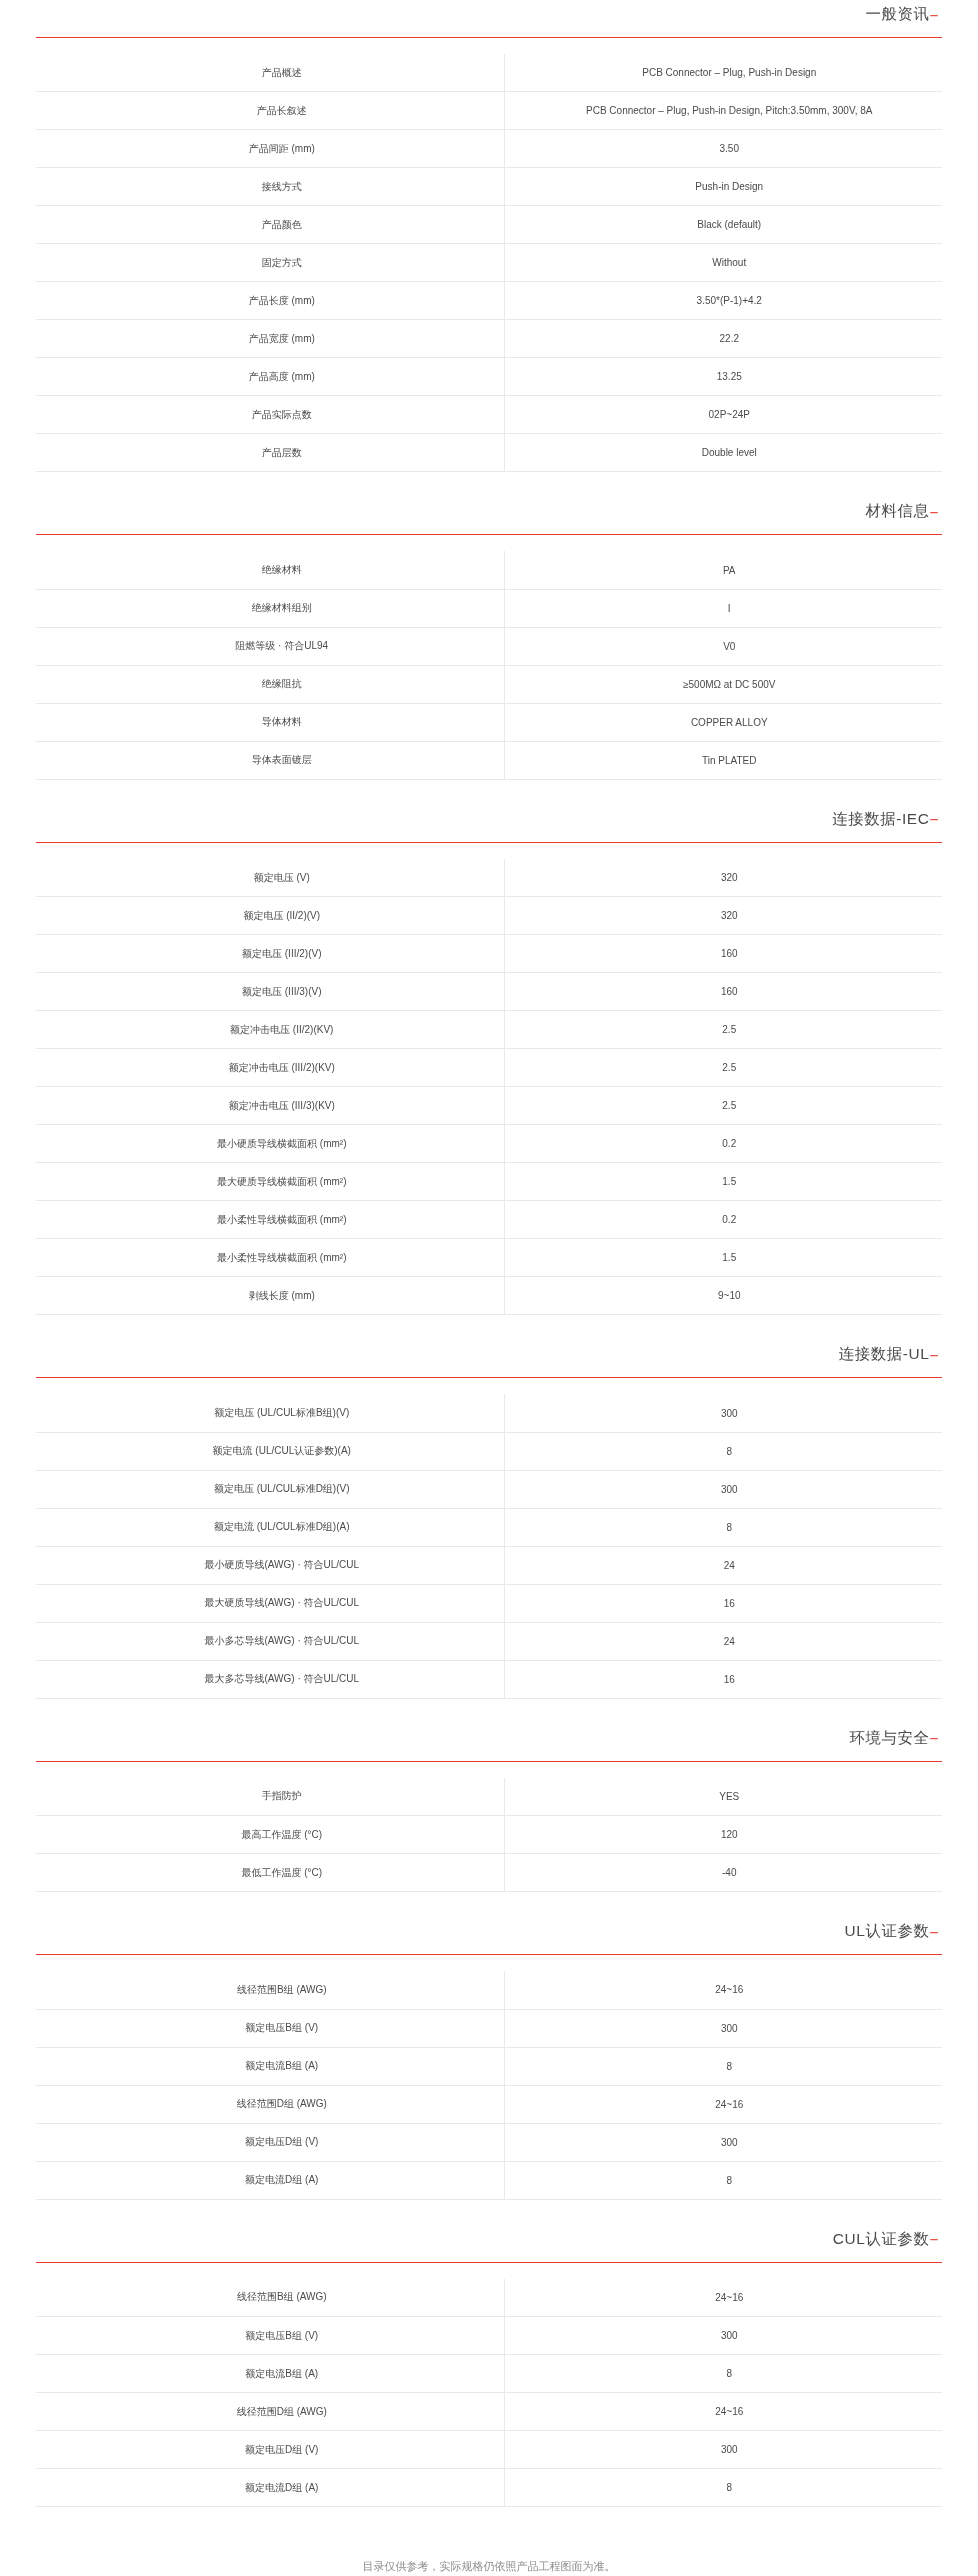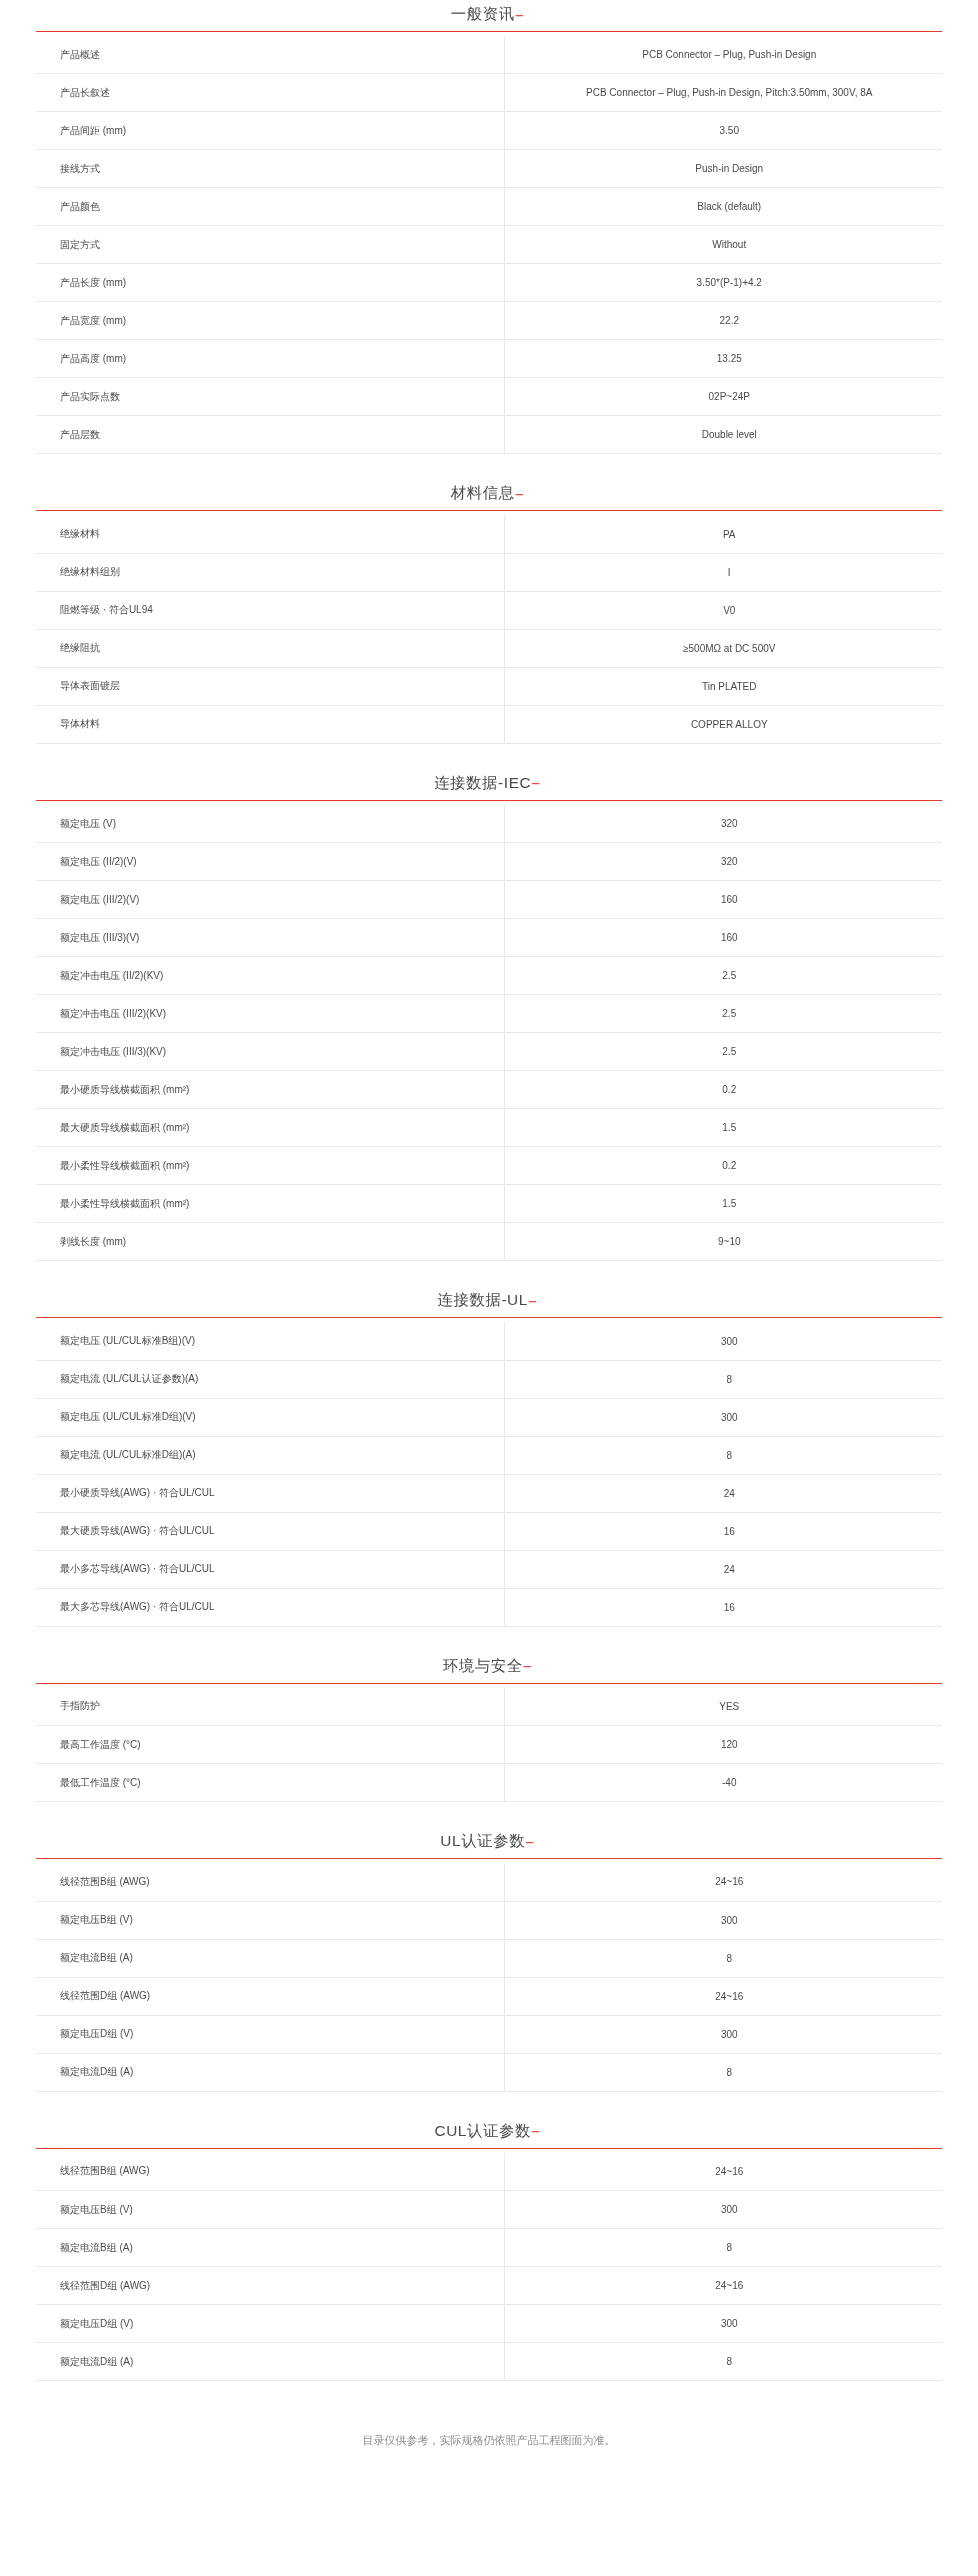--- a/index.html
+++ b/index.html
@@ -17,24 +17,24 @@
   .page {
     width: 978px;
     padding: 0 36px 0 36px;
   }
   .section {
     margin-bottom: 31px;
   }
   .section-header {
     display: flex;
     align-items: flex-end;
-    justify-content: center;
+    justify-content: flex-end;
     border-bottom: 1.2px solid #e23c2e;
-    padding-bottom: 8px;
-    margin-bottom: 4px;
+    padding-bottom: 14px;
+    margin-bottom: 16px;
   }
   .section-title {
     font-size: 15.4px;
     color: #4a4a4a;
     font-weight: normal;
     letter-spacing: 0.6px;
     line-height: 1.1;
   }
   .collapse-icon {
     color: #e23c2e;
@@ -53,21 +53,21 @@
     padding: 10.7px 0 10.7px 0;
     font-size: 10px;
     color: #4a4a4a;
     vertical-align: middle;
     height: 38px;
   }
   table.spec td.label {
     width: 468px;
     padding-left: 24px;
     border-right: 0.6px solid #e9e9e9;
-    text-align: left;
+    text-align: center;
   }
   table.spec td.value {
     text-align: center;
     padding-left: 12px;
   }
   .footer {
     text-align: center;
     font-size: 11px;
     color: #8c8c8c;
     padding: 21px 0 14px 0;
@@ -151,26 +151,26 @@
             </tr>
             <tr>
               <td class="label">阻燃等级 · 符合UL94</td>
               <td class="value">V0</td>
             </tr>
             <tr>
               <td class="label">绝缘阻抗</td>
               <td class="value">≥500MΩ at DC 500V</td>
             </tr>
             <tr>
+              <td class="label">导体材料</td>
+              <td class="value">COPPER ALLOY</td>
+            </tr>
+            <tr>
               <td class="label">导体表面镀层</td>
               <td class="value">Tin PLATED</td>
-            </tr>
-            <tr>
-              <td class="label">导体材料</td>
-              <td class="value">COPPER ALLOY</td>
             </tr>
           </tbody>
         </table>
       </div>
       <div class="section">
         <div class="section-header">
           <div class="section-title">连接数据-IEC</div>
           <div class="collapse-icon">−</div>
         </div>
         <table class="spec">

